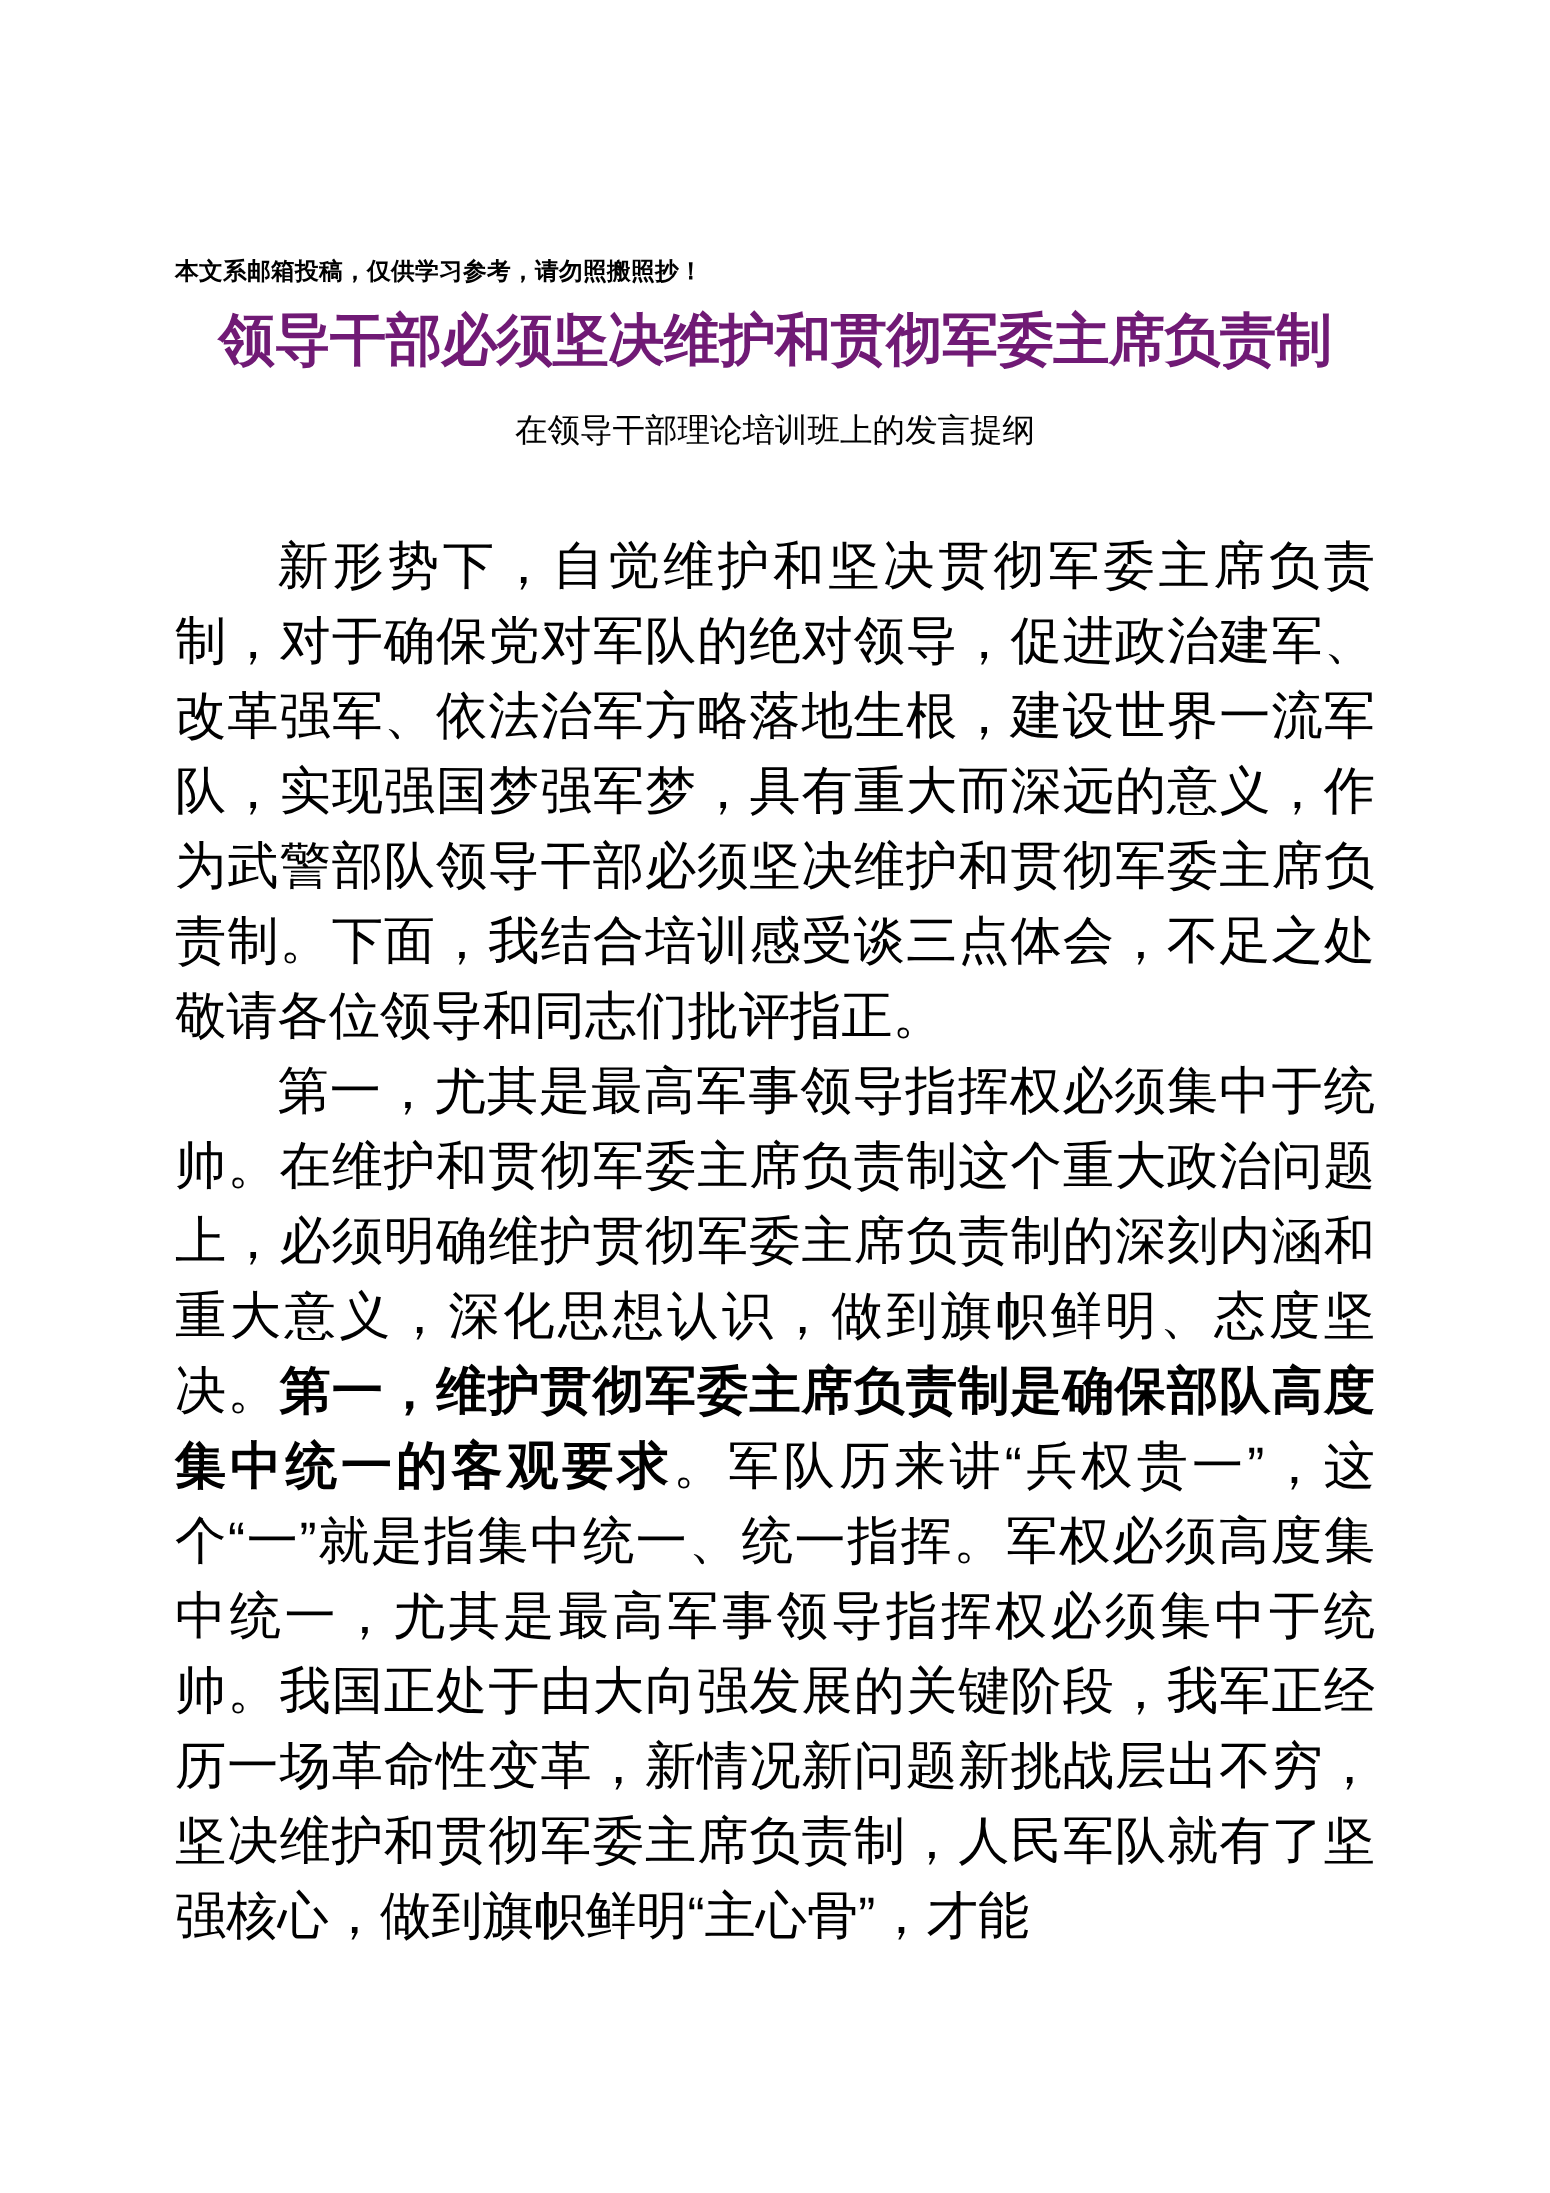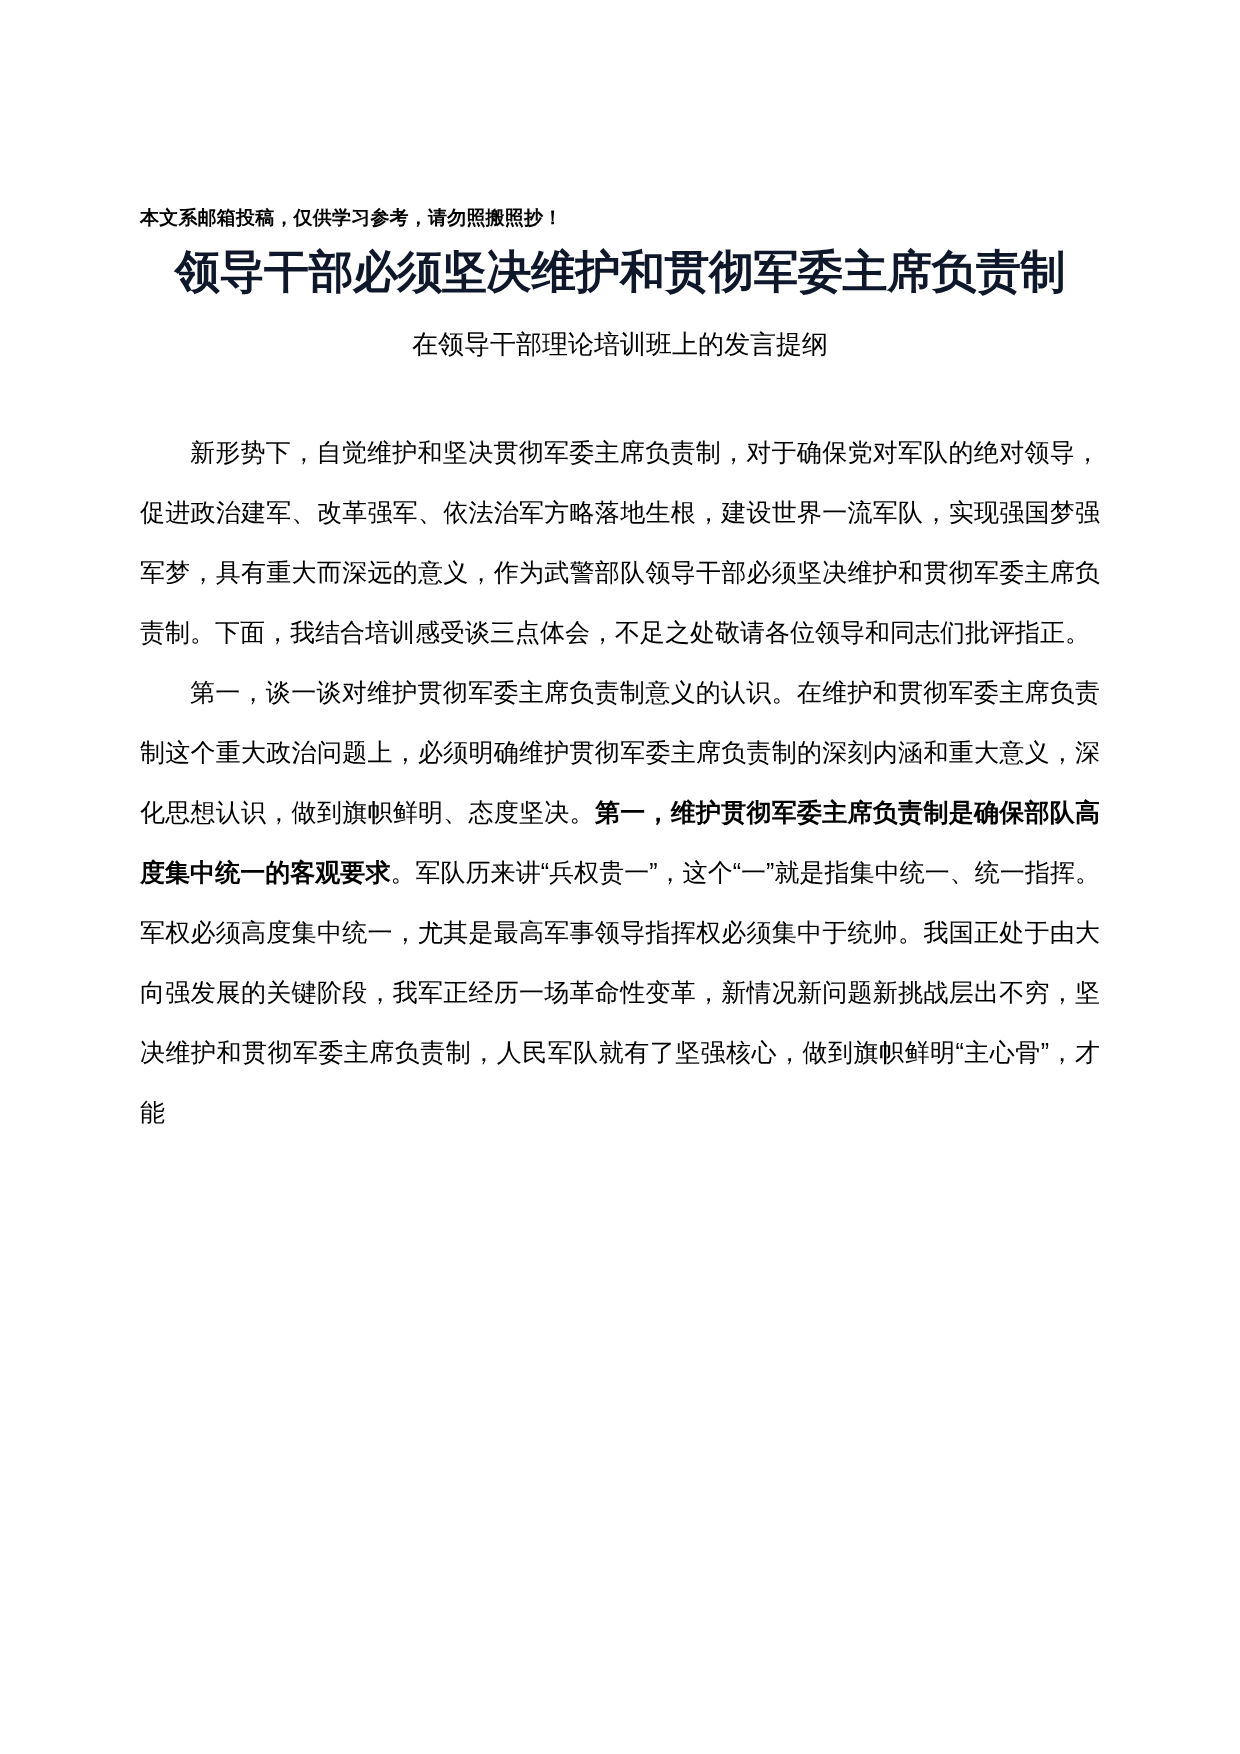--- a/index.html
+++ b/index.html
@@ -33,34 +33,34 @@
     text-align: left;
     white-space: nowrap;
   }
   .doc-title {
     margin-top: 14px;
     font-size: 45px;
     line-height: 1.18;
     font-weight: 700;
     text-align: center;
     letter-spacing: -0.5px;
-    color: #0f172a;
+    color: #701a75;
   }
   .doc-subtitle {
     margin-top: 12px;
     font-size: 26px;
     line-height: 1.25;
     font-weight: 400;
     text-align: center;
     letter-spacing: 0px;
     color: #000;
   }
   .body-text {
     margin-top: 62px;
-    font-size: 25px;
+    font-size: 41px;
     line-height: 60px;
     text-align: justify;
     text-justify: inter-ideograph;
     color: #000;
   }
   .para {
     margin: 0;
     text-indent: 2em;
     text-align: justify;
     text-justify: inter-ideograph;
@@ -79,17 +79,17 @@
   <div class="content">
 
     <div class="notice">本文系邮箱投稿，仅供学习参考，请勿照搬照抄！</div>
 
     <h1 class="doc-title">领导干部必须坚决维护和贯彻军委主席负责制</h1>
 
     <h2 class="doc-subtitle">在领导干部理论培训班上的发言提纲</h2>
 
     <div class="body-text" id="body-text">
         <p class="para"><span>新形势下，自觉维护和坚决贯彻军委主席负责制，对于确保党对军队的绝对领导，促进政治建军、改革强军、依法治军方略落地生根，建设世界一流军队，实现强国梦强军梦，具有重大而深远的意义，作为武警部队领导干部必须坚决维护和贯彻军委主席负责制。下面，我结合培训感受谈三点体会，不足之处敬请各位领导和同志们批评指正。</span></p>
-        <p class="para"><span>第一，谈一谈对维护贯彻军委主席负责制意义的认识。在维护和贯彻军委主席负责制这个重大政治问题上，必须明确维护贯彻军委主席负责制的深刻内涵和重大意义，深化思想认识，做到旗帜鲜明、态度坚决。</span><b class="em">第一，维护贯彻军委主席负责制是确保部队高度集中统一的客观要求</b><span>。军队历来讲“兵权贵一”，这个“一”就是指集中统一、统一指挥。军权必须高度集中统一，尤其是最高军事领导指挥权必须集中于统帅。我国正处于由大向强发展的关键阶段，我军正经历一场革命性变革，新情况新问题新挑战层出不穷，坚决维护和贯彻军委主席负责制，人民军队就有了坚强核心，做到旗帜鲜明“主心骨”，才能</span></p>
+        <p class="para"><span>第一，尤其是最高军事领导指挥权必须集中于统帅。在维护和贯彻军委主席负责制这个重大政治问题上，必须明确维护贯彻军委主席负责制的深刻内涵和重大意义，深化思想认识，做到旗帜鲜明、态度坚决。</span><b class="em">第一，维护贯彻军委主席负责制是确保部队高度集中统一的客观要求</b><span>。军队历来讲“兵权贵一”，这个“一”就是指集中统一、统一指挥。军权必须高度集中统一，尤其是最高军事领导指挥权必须集中于统帅。我国正处于由大向强发展的关键阶段，我军正经历一场革命性变革，新情况新问题新挑战层出不穷，坚决维护和贯彻军委主席负责制，人民军队就有了坚强核心，做到旗帜鲜明“主心骨”，才能</span></p>
       </div>
 
   </div>
 </div>
 
 </body></html>

